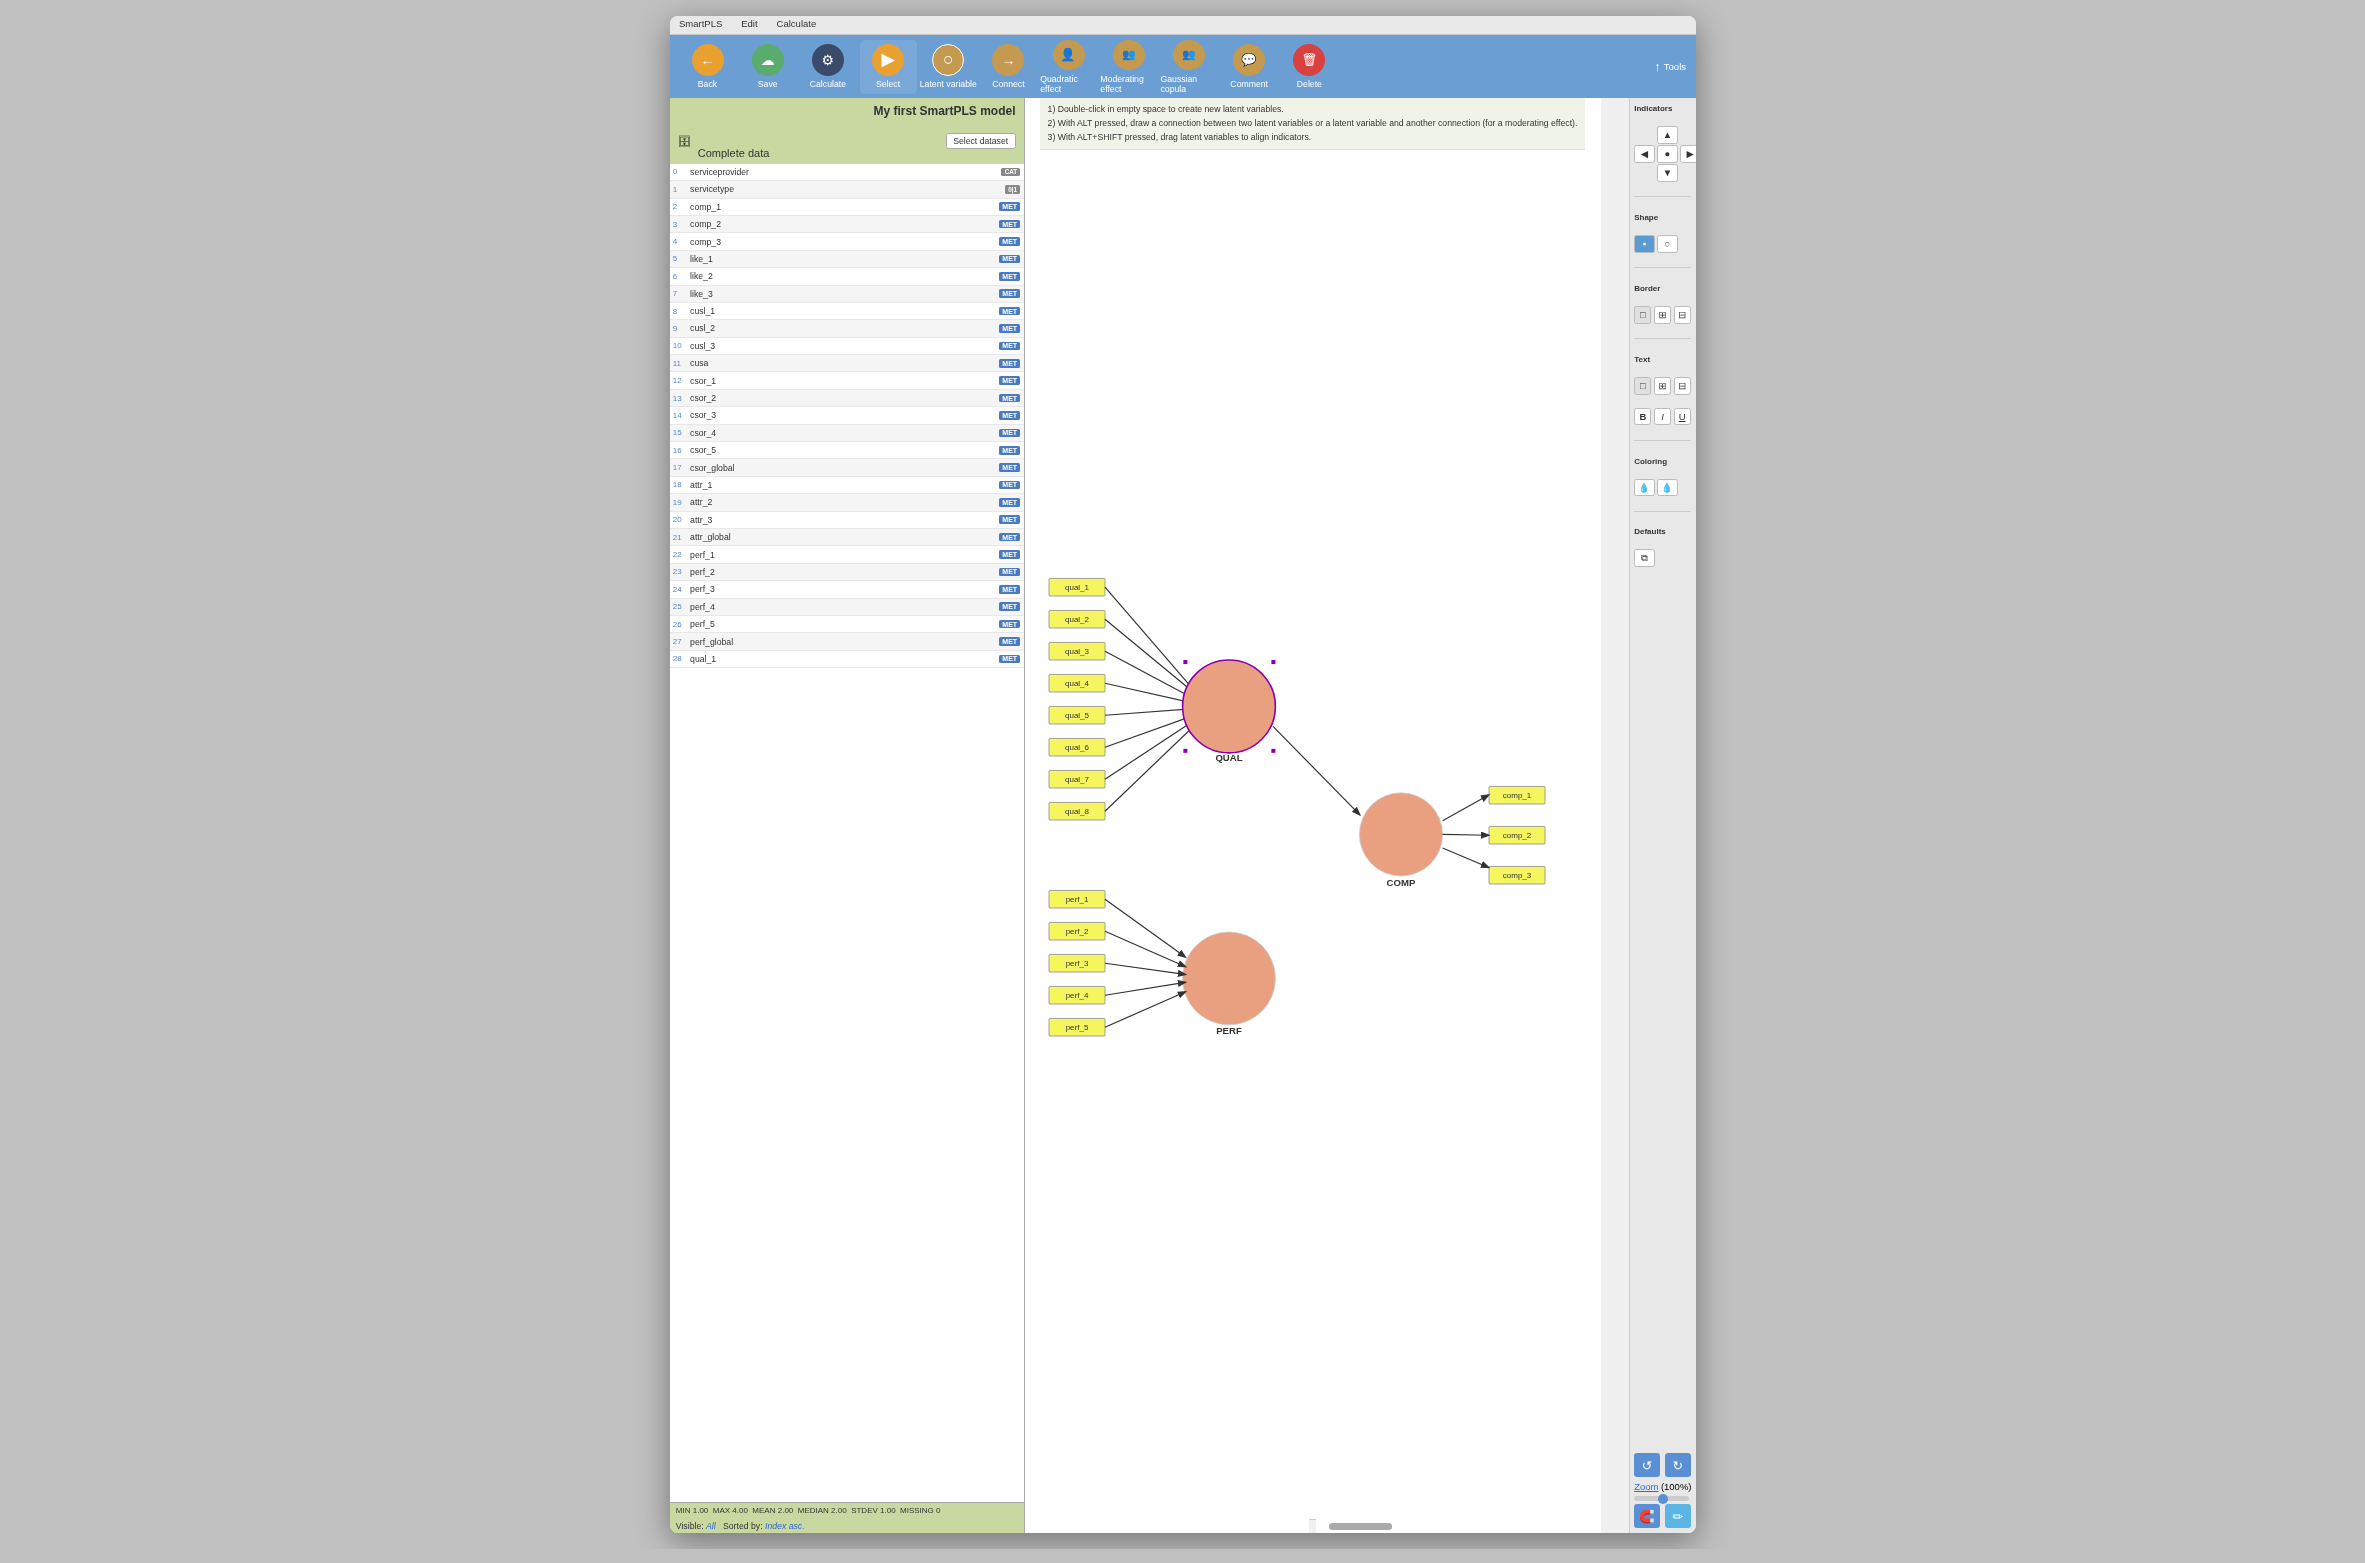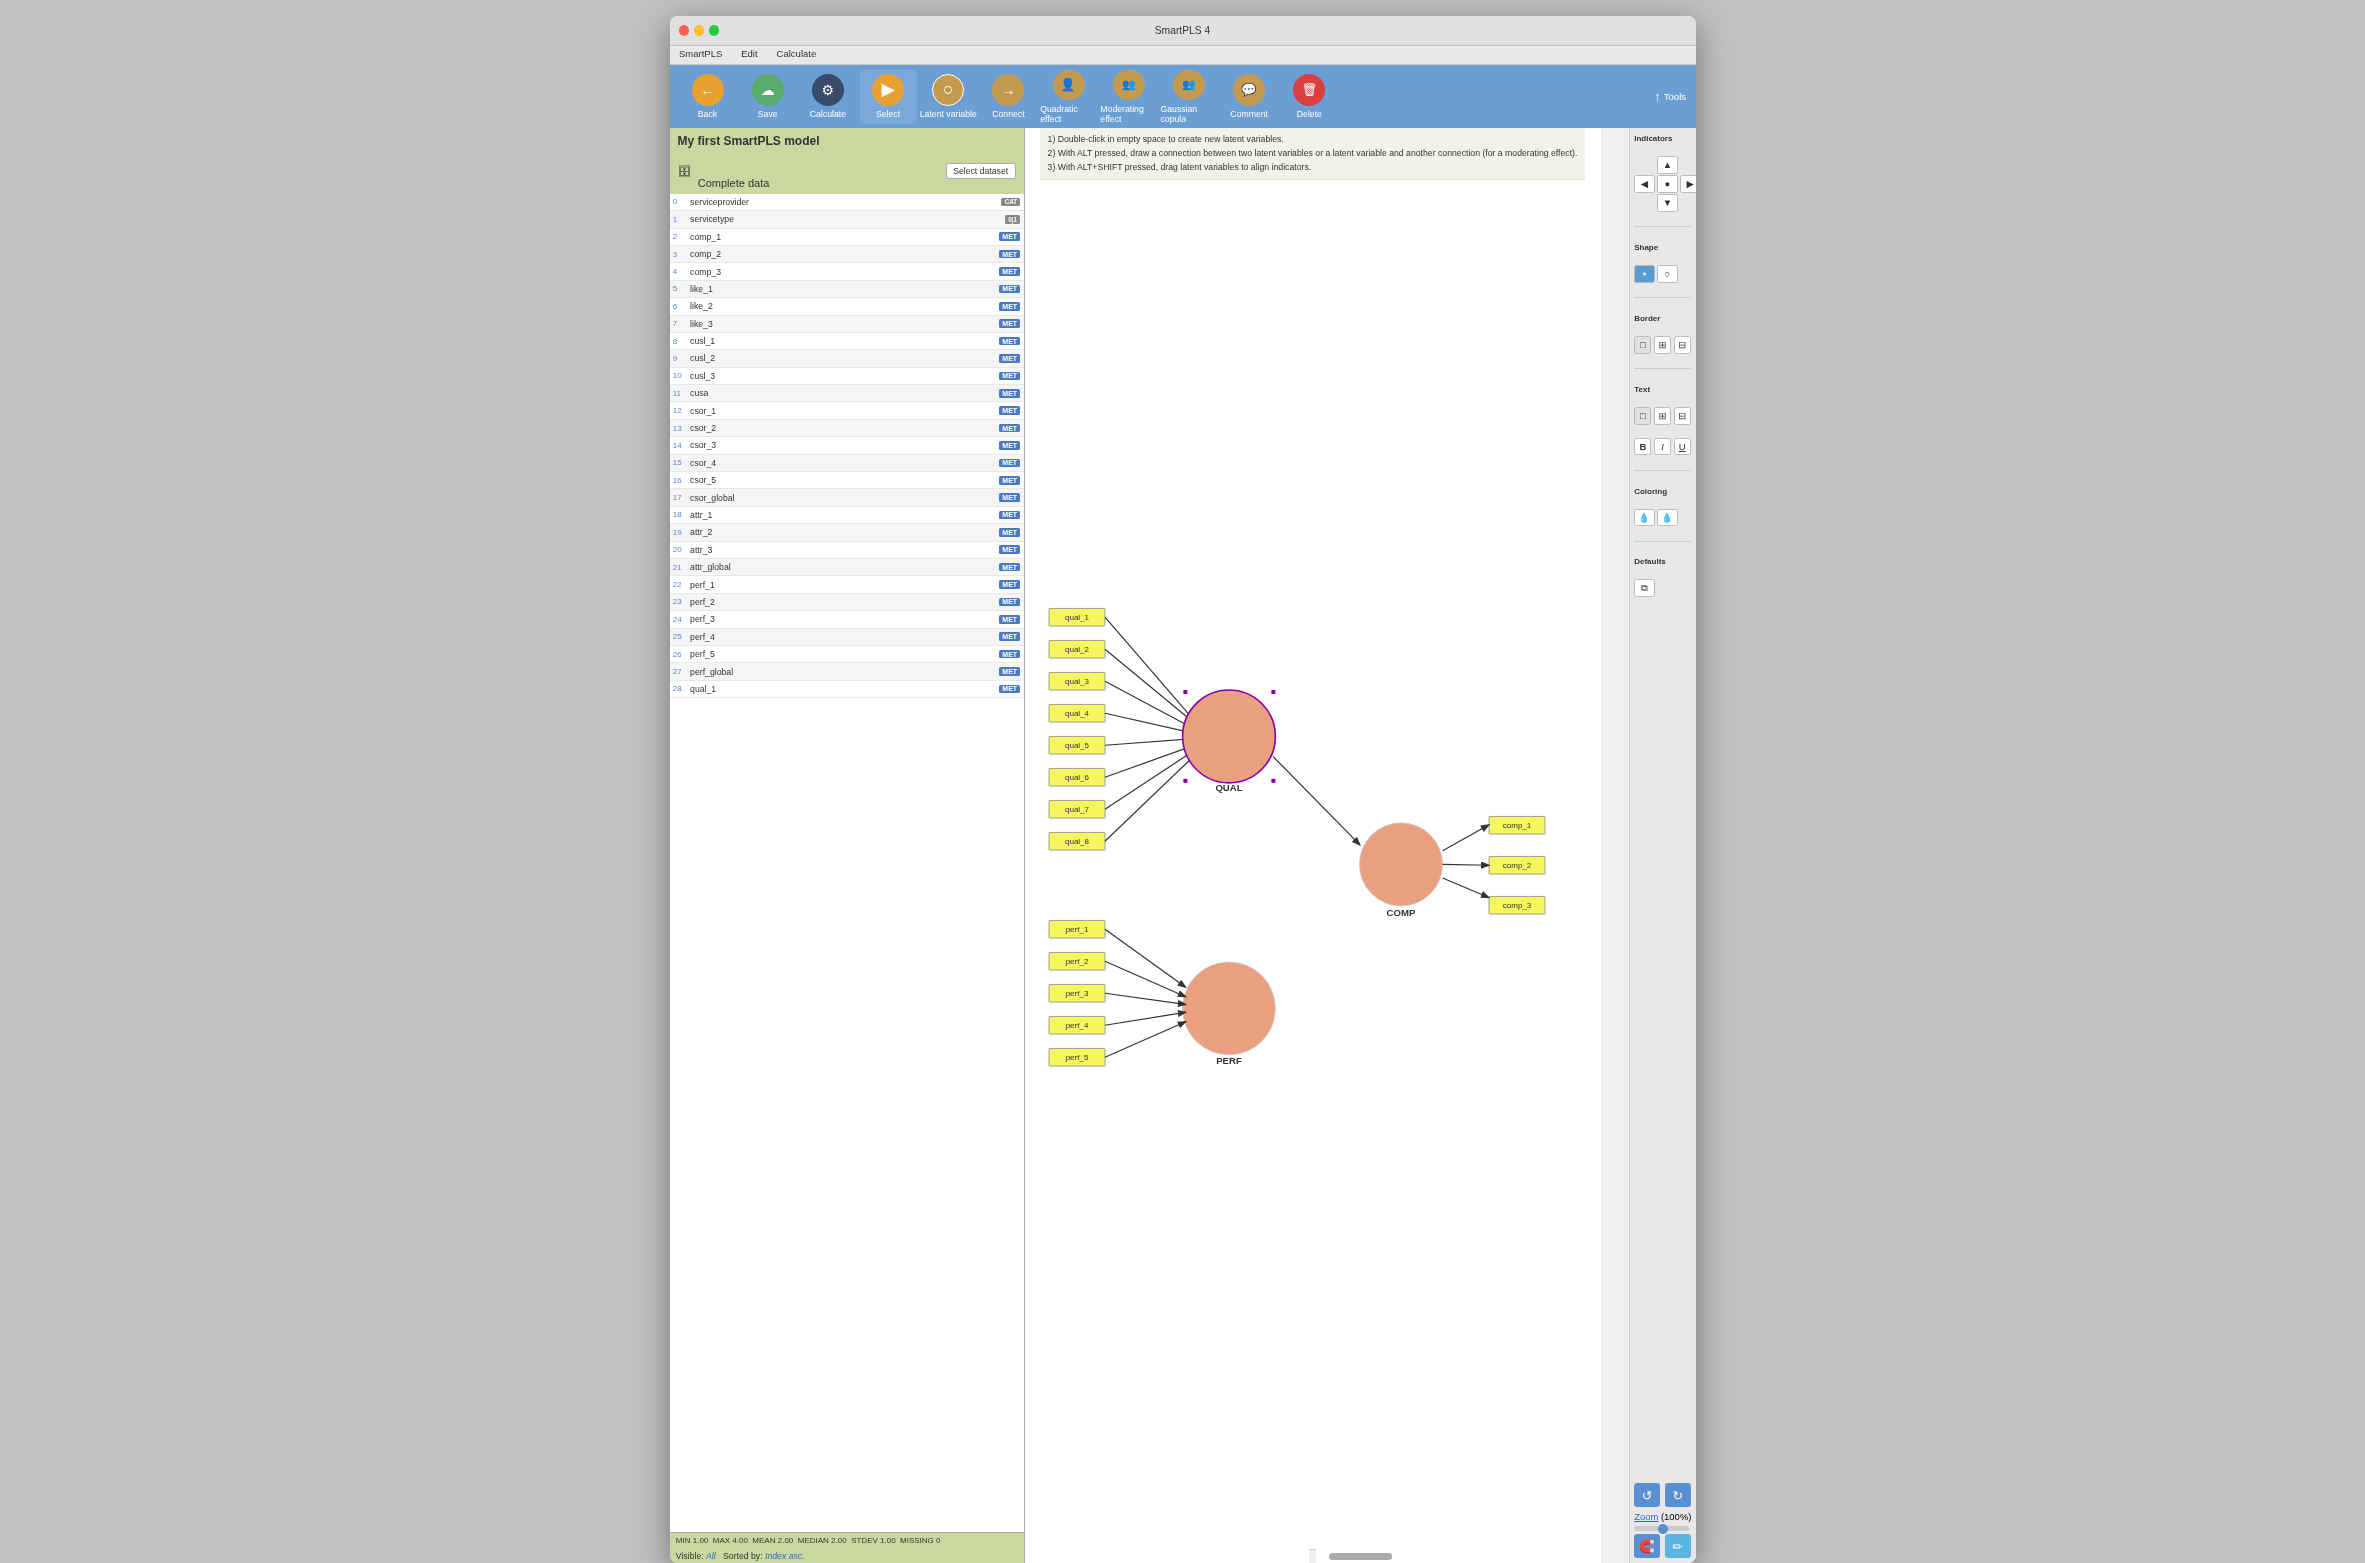--- a/index.html
+++ b/index.html
@@ -112,20 +112,21 @@
       background: #c8d8a0;
       border-right: 0.8px solid #aaa;
       display: flex;
       flex-direction: column;
     }
     .model-title {
       padding: 6.3px 8px 3.2px;
       font-size: 12px;
       font-weight: 600;
       color: #333;
+      text-align: right;
     }
     .dataset-row {
       display: flex;
       align-items: center;
       padding: 1.6px 8px 4.7px;
       gap: 6.3px;
     }
     .dataset-icon { font-size: 11px; }
     .dataset-name { font-size: 11px; color: #333; flex: 1; margin-top: 24px; }
     .select-dataset-btn {
@@ -253,28 +254,20 @@
       display: flex;
       flex-direction: column;
       gap: 3.2px;
     }
   </style>
 </head>
 <body>
 
 <div class="window">
 
-  <div class="title-bar">
-    <div class="traffic-lights">
-      <div class="tl tl-red"></div>
-      <div class="tl tl-yellow"></div>
-      <div class="tl tl-green"></div>
-    </div>
-    <div class="title-bar-title">SmartPLS 4</div>
-  </div>
 
   <div class="menu-bar">
     <span class="menu-item">SmartPLS</span>
     <span class="menu-item">Edit</span>
     <span class="menu-item">Calculate</span>
   </div>
 
   <div class="toolbar">
     <div class="tool-btn">
       <div class="tool-icon icon-back">←</div>

